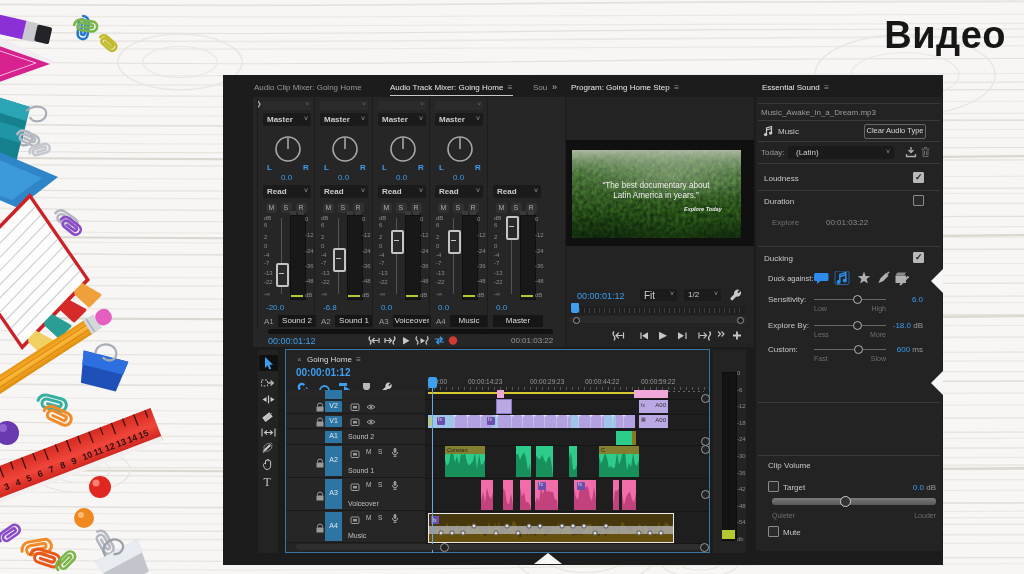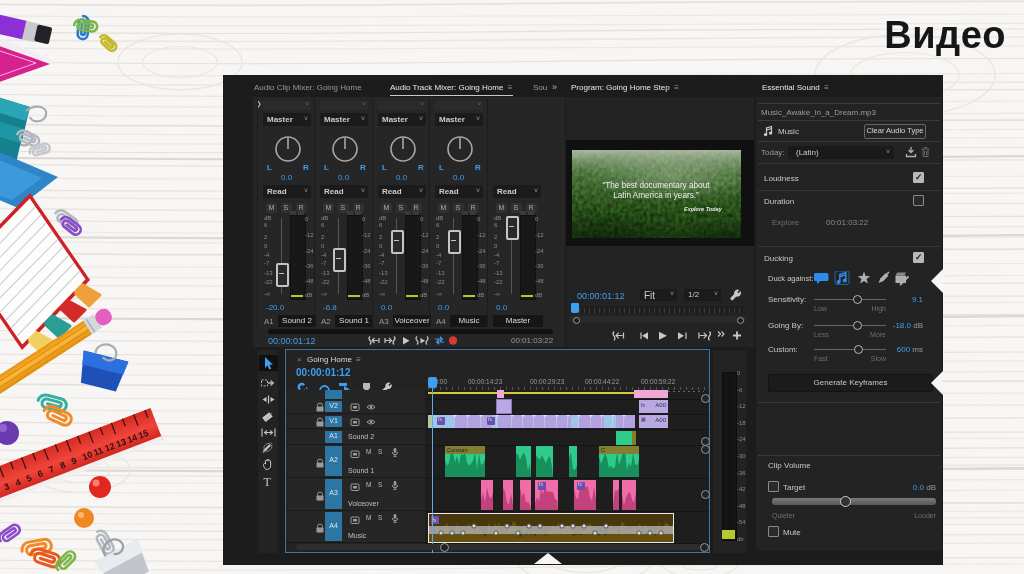--- a/index.html
+++ b/index.html
@@ -540,36 +540,33 @@
         <path d="M0.5 4.5 h10.5 v7.5 h-10.5z" fill="#b0b0b0"></path>
         <path d="M0.5 4.5 l1.8-3 h8.7 l-1.8 3z" fill="#8a8a8a"></path>
         <path d="M5 14 l8.5-8.5" stroke="#b0b0b0" stroke-width="1.8"></path>
       </g>
 </svg>
 <div style="position:absolute;left:545px;top:220px;font-size:8px;color:#c8c8c8;">Sensitivity:</div>
 <div style="position:absolute;left:591px;top:224px;width:72px;height:1px;background:#666;"></div>
 <div style="position:absolute;left:630px;top:220px;width:7px;height:7px;border:1.5px solid #b8b8b8;border-radius:50%;background:#232323;"></div>
 <div style="position:absolute;left:591px;top:230px;font-size:7px;color:#6f6f6f;">Low</div>
 <div style="position:absolute;left:663px;top:230px;font-size:7px;color:#6f6f6f;transform:translateX(-100%);">High</div>
-<div style="position:absolute;left:700px;top:220px;font-size:8px;transform:translateX(-100%);"><span style="color:#3e9ef0">9.1</span></div>
-<div style="position:absolute;left:545px;top:246px;font-size:8px;color:#c8c8c8;">Going By:</div>
+<div style="position:absolute;left:700px;top:220px;font-size:8px;transform:translateX(-100%);"><span style="color:#3e9ef0">6.0</span></div>
+<div style="position:absolute;left:545px;top:246px;font-size:8px;color:#c8c8c8;">Explore By:</div>
 <div style="position:absolute;left:591px;top:250px;width:72px;height:1px;background:#666;"></div>
 <div style="position:absolute;left:630px;top:246px;width:7px;height:7px;border:1.5px solid #b8b8b8;border-radius:50%;background:#232323;"></div>
 <div style="position:absolute;left:591px;top:256px;font-size:7px;color:#6f6f6f;">Less</div>
 <div style="position:absolute;left:663px;top:256px;font-size:7px;color:#6f6f6f;transform:translateX(-100%);">More</div>
 <div style="position:absolute;left:700px;top:246px;font-size:8px;transform:translateX(-100%);"><span style="color:#3e9ef0">-18.0</span> <span style="color:#9b9b9b">dB</span></div>
 <div style="position:absolute;left:545px;top:270px;font-size:8px;color:#c8c8c8;">Custom:</div>
 <div style="position:absolute;left:591px;top:274px;width:72px;height:1px;background:#666;"></div>
 <div style="position:absolute;left:631px;top:270px;width:7px;height:7px;border:1.5px solid #b8b8b8;border-radius:50%;background:#232323;"></div>
 <div style="position:absolute;left:591px;top:280px;font-size:7px;color:#6f6f6f;">Fast</div>
 <div style="position:absolute;left:663px;top:280px;font-size:7px;color:#6f6f6f;transform:translateX(-100%);">Slow</div>
 <div style="position:absolute;left:700px;top:270px;font-size:8px;transform:translateX(-100%);"><span style="color:#3e9ef0">600</span> <span style="color:#9b9b9b">ms</span></div>
-<div style="position:absolute;left:545px;top:299px;width:163px;height:16px;background:#1b1b1b;border:1px solid #141414;border-radius:2px;">
-      <div style="position:absolute;width:100%;text-align:center;top:3px;font-size:8px;color:#c8c8c8">Generate Keyframes</div>
-    </div>
 <div style="position:absolute;left:535px;top:327px;width:182px;height:1px;background:#3a3a3a;"></div>
 <div style="position:absolute;left:535px;top:380px;width:182px;height:1px;background:#3a3a3a;"></div>
 <div style="position:absolute;left:545px;top:386px;font-size:8px;color:#c8c8c8;">Clip Volume</div>
 <div class="cb" style="left:545px;top:406px"></div>
 <div style="position:absolute;left:560px;top:408px;font-size:8px;color:#c8c8c8;">Target</div>
 <div style="position:absolute;left:713px;top:408px;font-size:8px;transform:translateX(-100%);"><span style="color:#3e9ef0">0.0</span> <span style="color:#9b9b9b">dB</span></div>
 <div style="position:absolute;left:549px;top:423px;width:164px;height:7px;background:linear-gradient(#7a7a7a,#585858);border-radius:3px;"></div>
 <div style="position:absolute;left:617px;top:421px;width:9px;height:9px;border:1.5px solid #ccc;border-radius:50%;background:#333;"></div>
 <div style="position:absolute;left:549px;top:437px;font-size:7px;color:#6f6f6f;">Quieter</div>
 <div style="position:absolute;left:713px;top:437px;font-size:7px;color:#6f6f6f;transform:translateX(-100%);">Louder</div>

